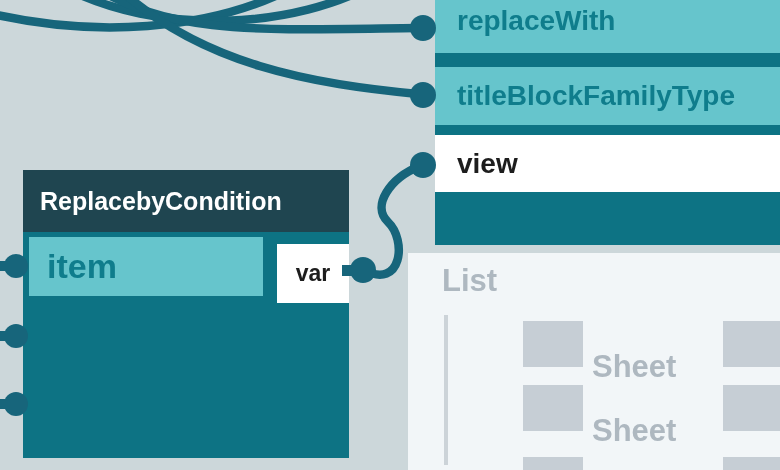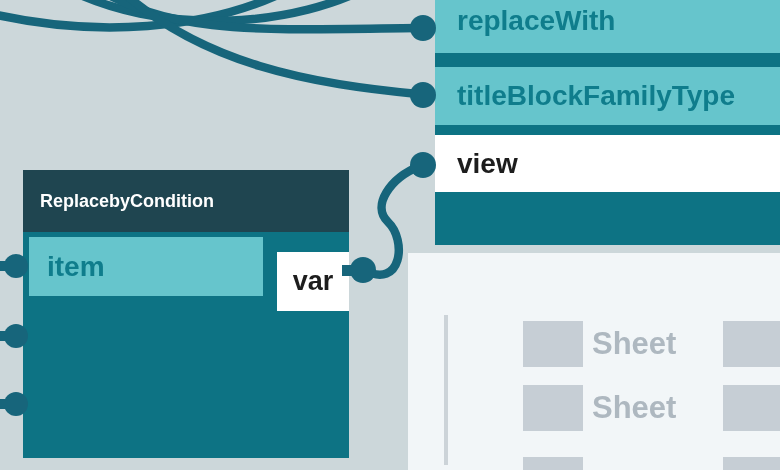--- a/index.html
+++ b/index.html
@@ -13,35 +13,35 @@
     background:var(--canvas);
     font-family:"Liberation Sans", sans-serif;
   }
   #wires{position:absolute; left:0; top:0; z-index:1;}
   #wires path{fill:none; stroke:var(--wire); stroke-width:8.5px; stroke-linecap:round;}
 
   .node{position:absolute; background:var(--node-body); z-index:2;}
   #left-node{left:23px; top:170px; width:326px; height:288px;}
   #left-node .header{
     position:absolute; left:0; top:0; width:100%; height:62px;
-    background:var(--node-header); color:#fff; font-weight:700; font-size:18px;
+    background:var(--node-header); color:#fff; font-weight:700; font-size:25px;
     display:flex; align-items:center; padding-left:17px; box-sizing:border-box;
   }
   .inrow{
     position:absolute; background:var(--row); color:var(--row-text);
-    font-weight:700; font-size:28px; display:flex; align-items:center;
+    font-weight:700; font-size:34px; display:flex; align-items:center;
     padding-left:18px; box-sizing:border-box;
   }
   #left-node .inrow{left:6px; width:234px;}
   #row-item{top:67px; height:59px;}
   #row-replacewith{top:136px; height:60px;}
   #row-condition{top:204px; height:61px;}
   #var-box{
-    position:absolute; left:254px; top:82px; width:72px; height:59px;
-    background:var(--white-row); color:var(--dark-text); font-weight:700; font-size:27px;
+    position:absolute; left:254px; top:74px; width:72px; height:59px;
+    background:var(--white-row); color:var(--dark-text); font-weight:700; font-size:23px;
     display:flex; align-items:center; justify-content:center;
   }
 
   #right-node{left:435px; top:-12px; width:355px; height:257px;}
   #right-node .inrow{left:0; width:100%; padding-left:22px; font-size:28px;}
   #row-sheetnumber{top:0; height:65px;}
   #row-titleblock{top:79px; height:58px;}
   #row-view{top:147px; height:57px; background:var(--white-row); color:var(--dark-text); font-size:29px;}
 
   .port{position:absolute; background:var(--wire); border-radius:50%; z-index:4;}
@@ -60,21 +60,21 @@
   #list-title{
     position:absolute; left:34px; top:10px; font-size:31px; font-weight:700;
     color:var(--panel-muted);
   }
   #list-vline{position:absolute; left:36px; top:62px; width:4px; height:150px; background:var(--panel-line);}
   .sheet-swatch{position:absolute; width:60px; height:46px; background:var(--swatch);}
   .sheet-swatch.col2{left:315px; width:80px;}
   .sheet-swatch.col1{left:115px;}
   .sheet-label{
     position:absolute; left:184px; height:46px; line-height:46px;
-    font-size:31px; font-weight:700; color:var(--panel-muted);
+    font-size:31px; font-weight:700; color:var(--panel-muted);margin-top:23px;
   }
   .lrow0{top:68px;} .lrow1{top:132px;} .lrow2{top:204px;}
 </style>
 </head>
 <body>
 
 <div id="canvas">
 
   <svg id="wires" width="780" height="470" viewBox="0 0 780 470">
     <path d="M -16 12 C 90 38, 210 32, 296 -14"></path>
@@ -114,20 +114,21 @@
     <div class="inrow" id="row-view">
       <span>view</span>
     </div>
   </div>
 
   <div class="port in-right" id="port-sheetnumber"></div>
   <div class="port in-right" id="port-titleblock"></div>
   <div class="port in-right" id="port-view"></div>
 
   <div id="list-panel">
+    <div id="list-title">List</div>
     <div id="list-vline"></div>
 
     <div class="sheet-swatch col1 lrow0"></div>
     <div class="sheet-label lrow0">Sheet</div>
     <div class="sheet-swatch col2 lrow0"></div>
 
     <div class="sheet-swatch col1 lrow1"></div>
     <div class="sheet-label lrow1">Sheet</div>
     <div class="sheet-swatch col2 lrow1"></div>
 

